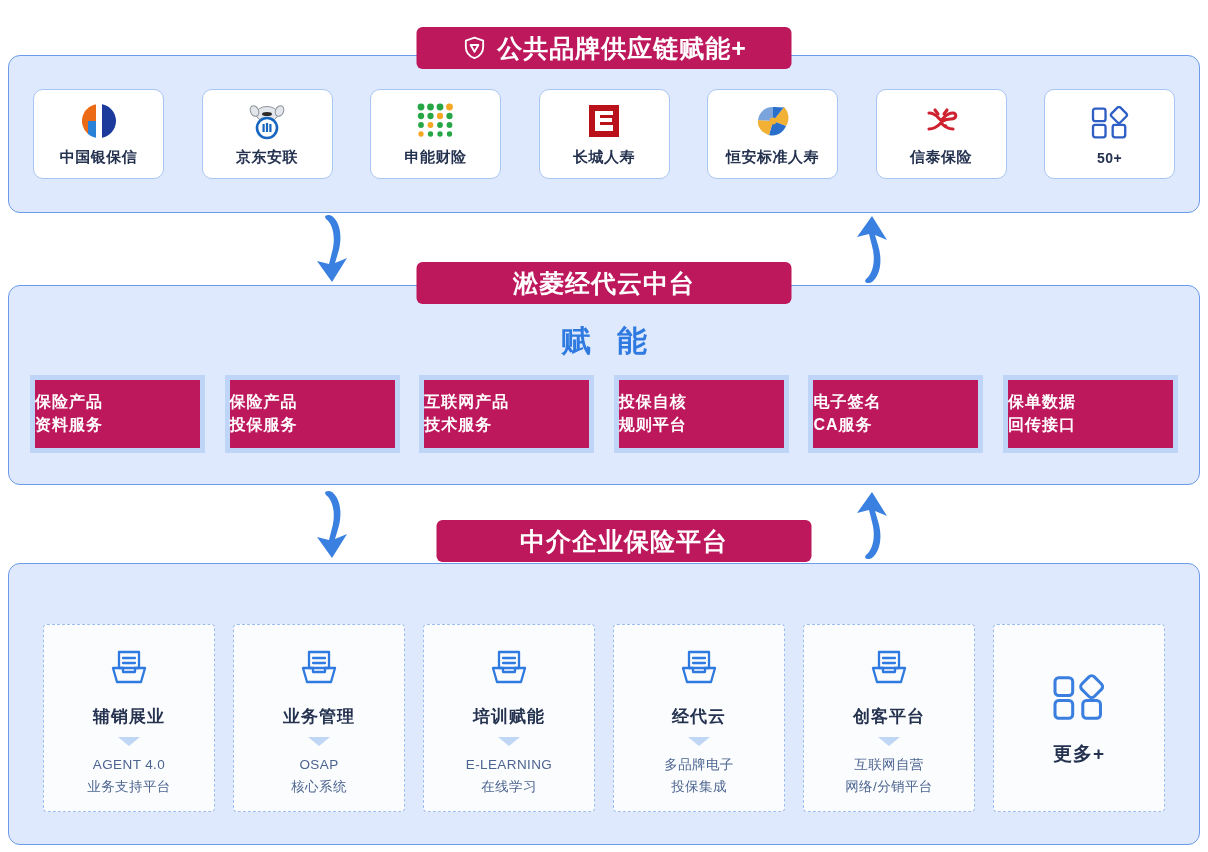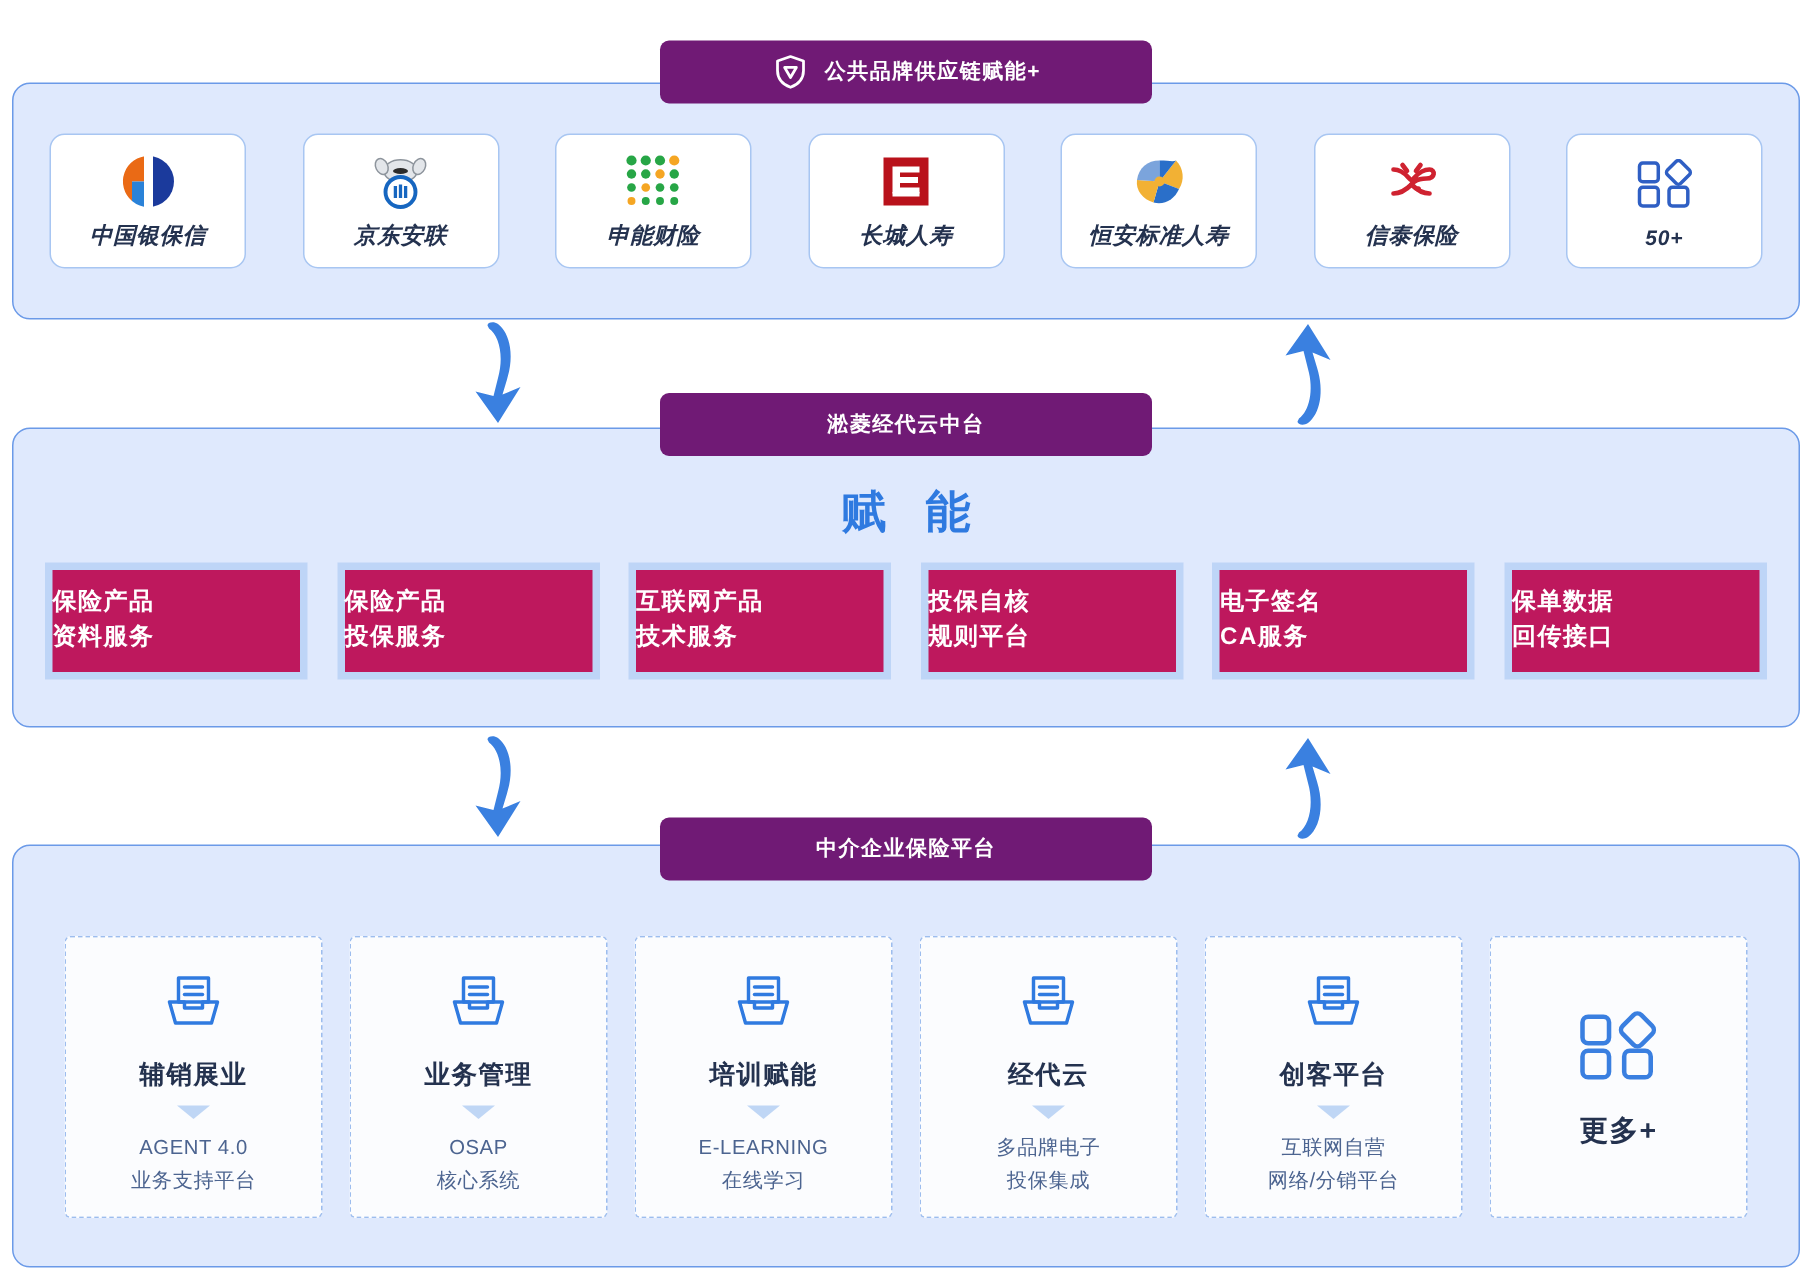--- a/index.html
+++ b/index.html
@@ -27,31 +27,31 @@
     position: absolute;
     background: #dfe9fd;
     border: 1px solid #6b9ae8;
     border-radius: 12px;
     box-sizing: border-box;
   }
   .section-title {
     position: absolute;
     left: 50%;
     transform: translateX(-50%);
-    background: #701a75;
+    background: #be185d;
     color: #ffffff;
     border-radius: 6px;
     display: flex;
     align-items: center;
     justify-content: center;
     gap: 10px;
-    font-size: 14px;
+    font-size: 25px;
     font-weight: 700;
     letter-spacing: 1px;
-    width: 328px;
+    width: 375px;
     height: 42px;
     z-index: 6;
     box-sizing: border-box;
   }
   .section-title .shield-ico {
     display: inline-flex;
     align-items: center;
     justify-content: center;
     width: 26px;
     height: 26px;
@@ -67,21 +67,20 @@
   #top-title { top: 27px; }
 
   .brand-row {
     position: absolute;
     left: 24px;
     right: 24px;
     top: 33px;
     display: flex;
     justify-content: space-between;
     gap: 10px;
-    font-style: italic;
   }
   .brand-card {
     background: #ffffff;
     border: 1px solid #a8c6f2;
     border-radius: 10px;
     width: 131px;
     height: 90px;
     display: flex;
     flex-direction: column;
     align-items: center;
@@ -157,21 +156,21 @@
   }
 
   
   #bot-section {
     left: 8px;
     top: 563px;
     width: 1192px;
     height: 282px;
     padding-left: 13px;
   }
-  #bot-title { top: 545px; }
+  #bot-title { top: 520px; margin-left: 20px; }
 
   .plat-row {
     position: absolute;
     left: 34px;
     right: 34px;
     top: 60px;
     display: flex;
     justify-content: space-between;
     gap: 14px;
   }

